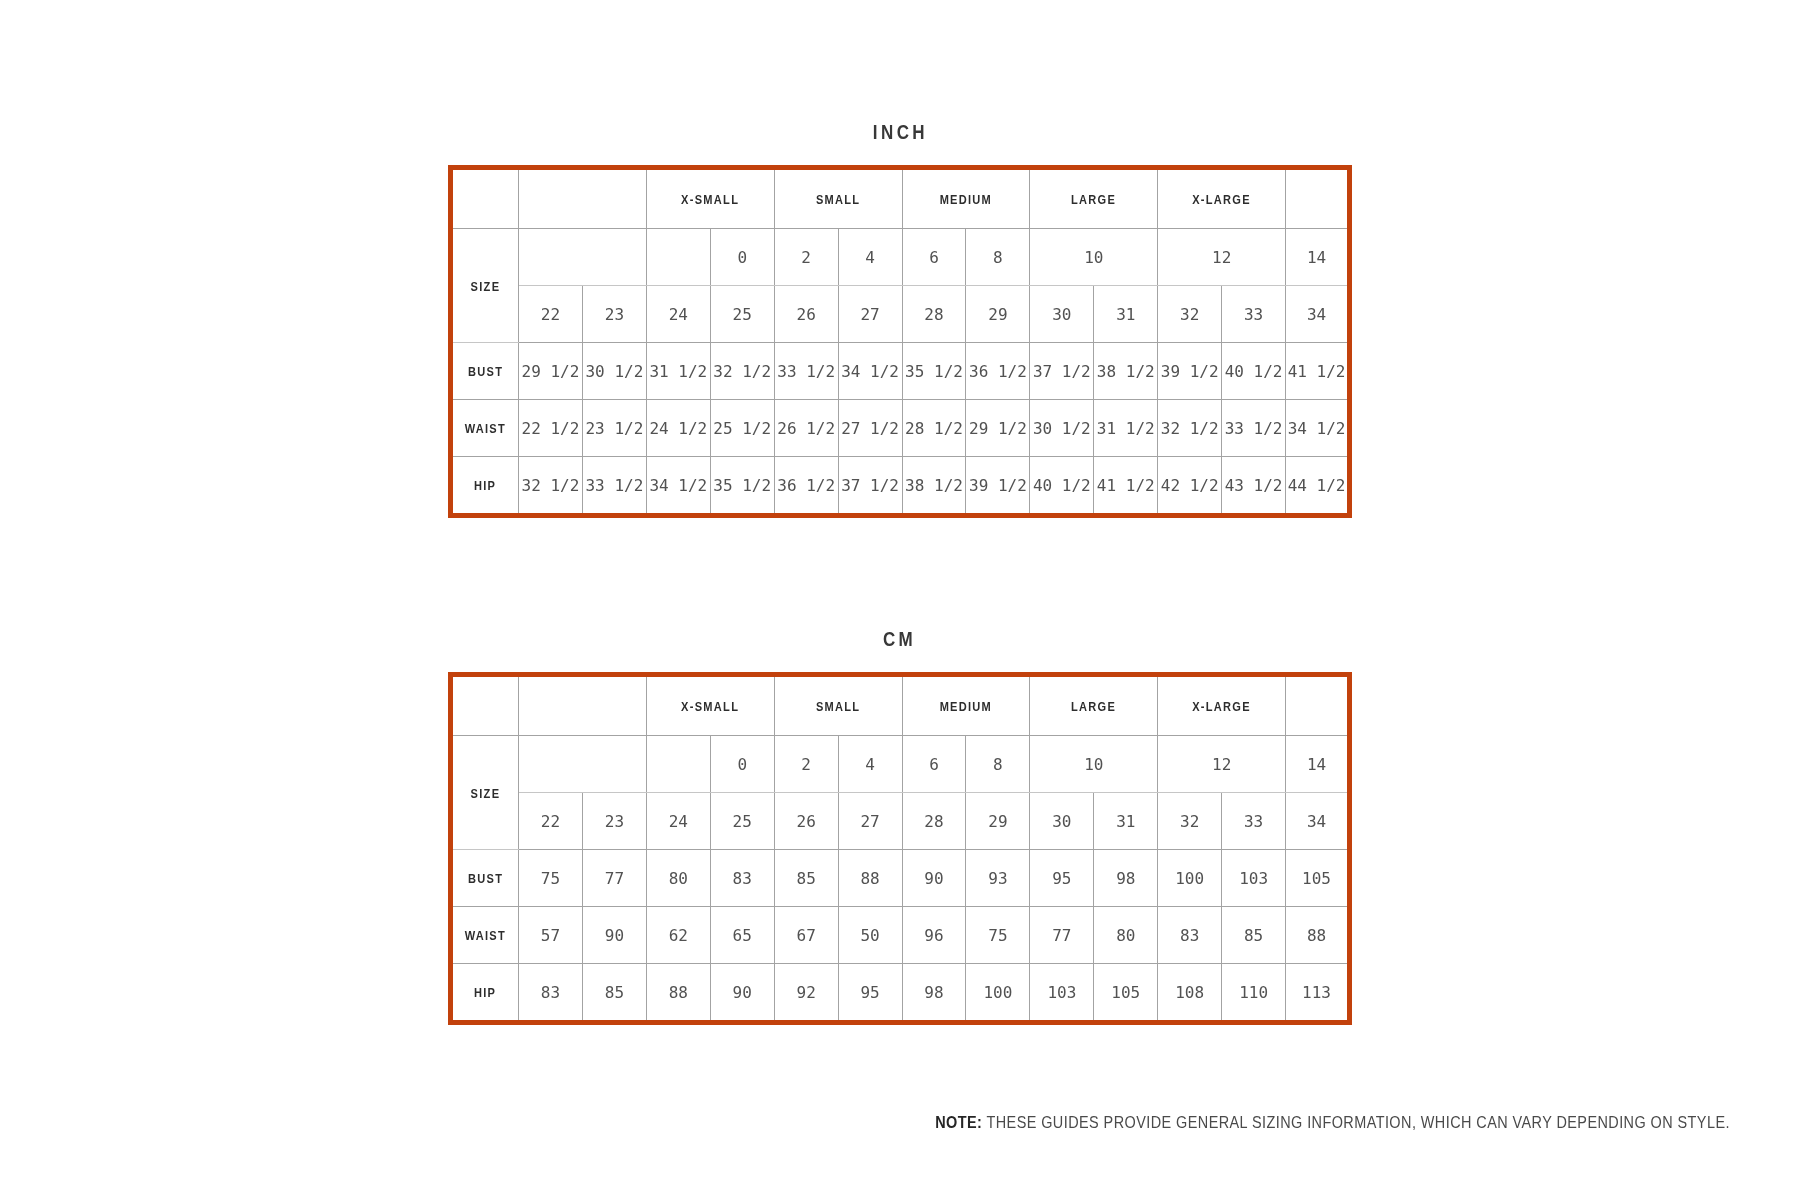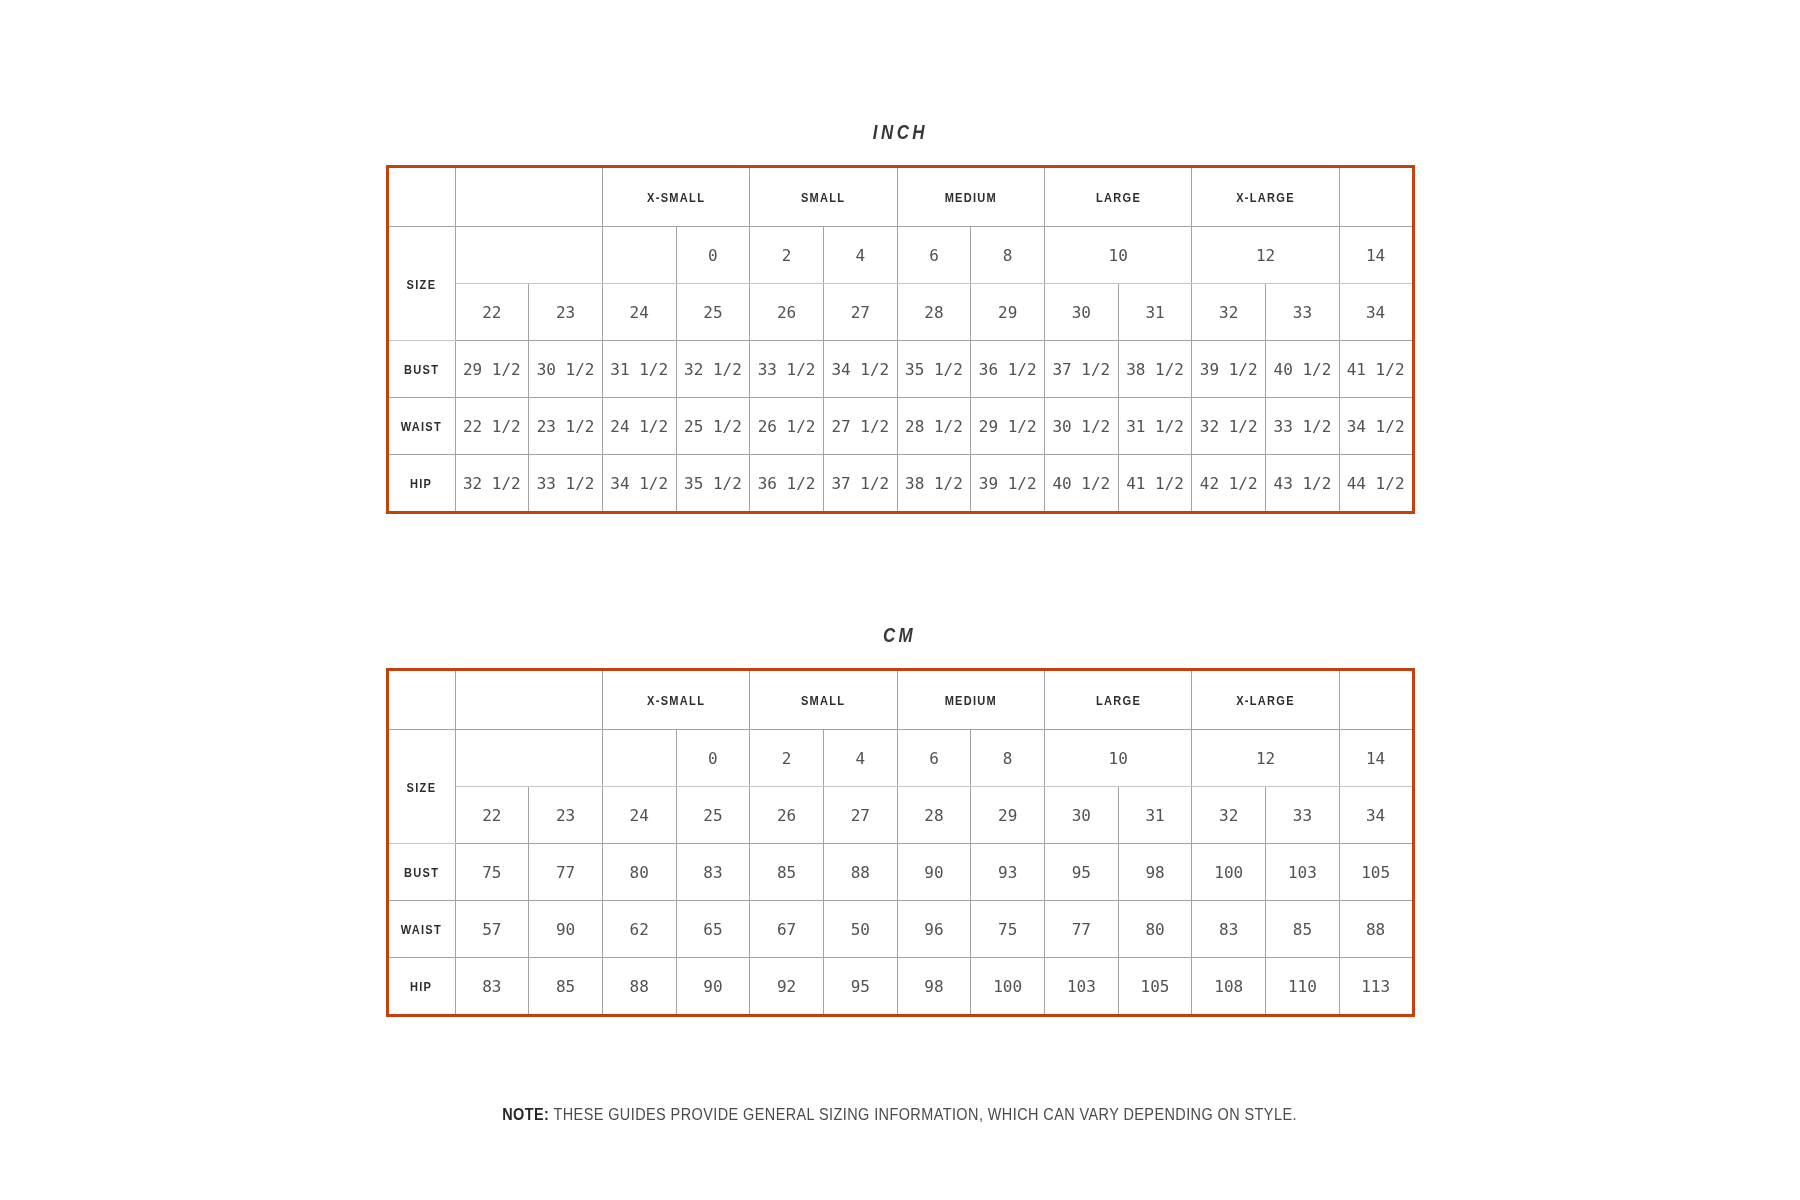--- a/index.html
+++ b/index.html
@@ -10,32 +10,32 @@
     overflow: hidden;
   }
   .page { box-sizing: border-box; width: 1800px; height: 1200px; padding-top: 121px; }
 
   .tbl-title {
     margin: 0 0 22px 0;
     text-align: center;
     font-size: 20px; font-weight: bold;
     letter-spacing: 4px;
     color: #383838;
-    line-height: 22px; height: 22px; font-style: italic;
+    line-height: 22px; height: 22px;
   }
   .sec-cm .tbl-title { margin-top: 110px; }
 
   .cond { display: inline-block; transform: scaleX(0.85); transform-origin: center; white-space: nowrap; }
 
   .size-table {
-    width: 1029px;
+    width: 904px;
     margin: 0 auto;
     border-collapse: collapse;
     table-layout: fixed;
-    border: 3px solid #c2410c;
+    border: 5px solid #c2410c;
   }
   .size-table col.c0 { width: 68px; }
   .size-table td {
     border: 1px solid #a3a3a3;
     height: 56px;
     padding: 0;
     text-align: center;
     vertical-align: middle;
   }
   .size-table tr.r-head td { height: 58px; }
@@ -45,21 +45,21 @@
 
   .lbl { font-weight: bold; font-size: 13px; letter-spacing: 1.5px; color: #2d2d2d; }
   .num {
     font-family: "DejaVu Sans Mono", monospace;
     font-size: 16px;
     color: #525252;
   }
 
   .note {
     margin: 88px 0 0 0;
-    text-align: center;
+    text-align: right;
     font-size: 17px;
     letter-spacing: 0.5px;
     line-height: 20px;
     color: #4a4a4a;
   }
   .note b { color: #262626; }
   .note-text { margin-left: 5px; }
 </style>
 </head>
 <body>

